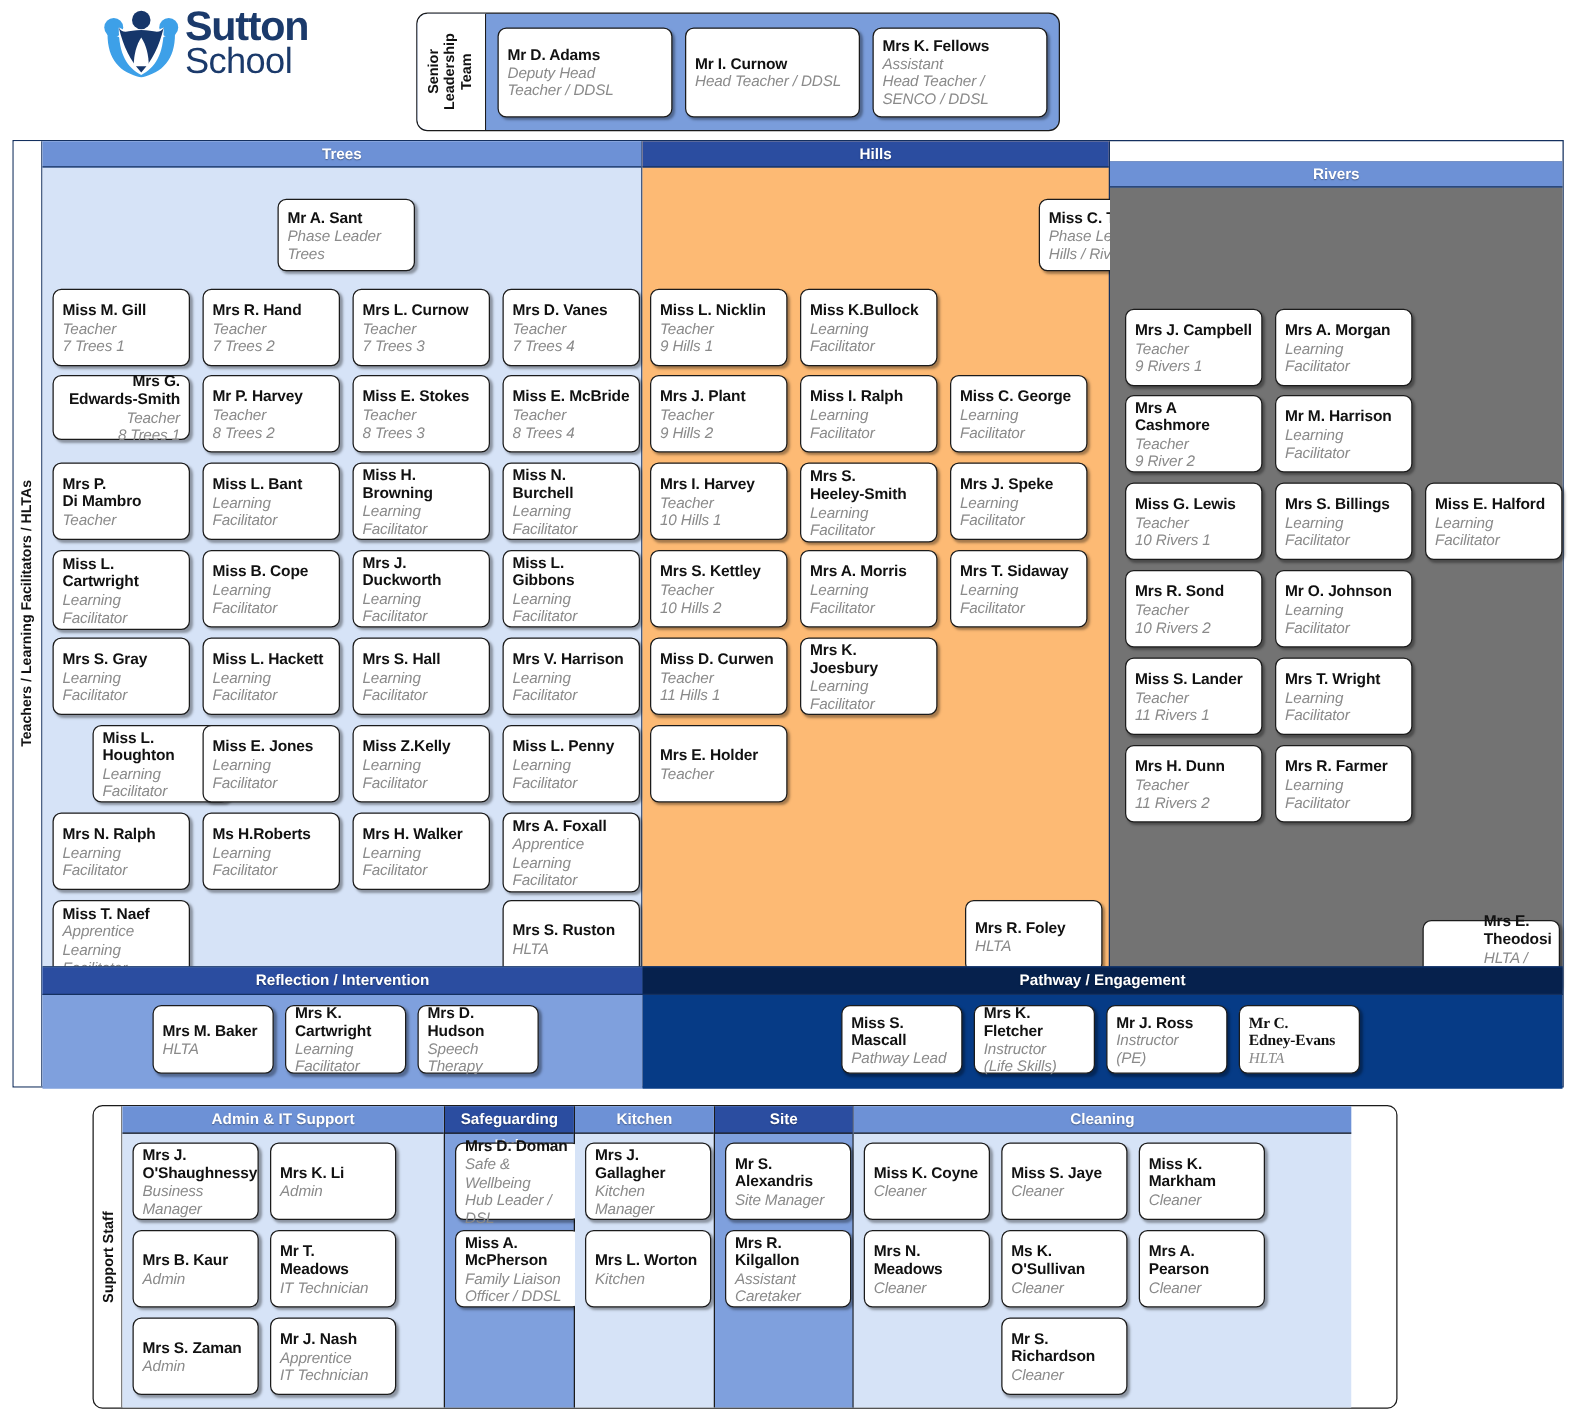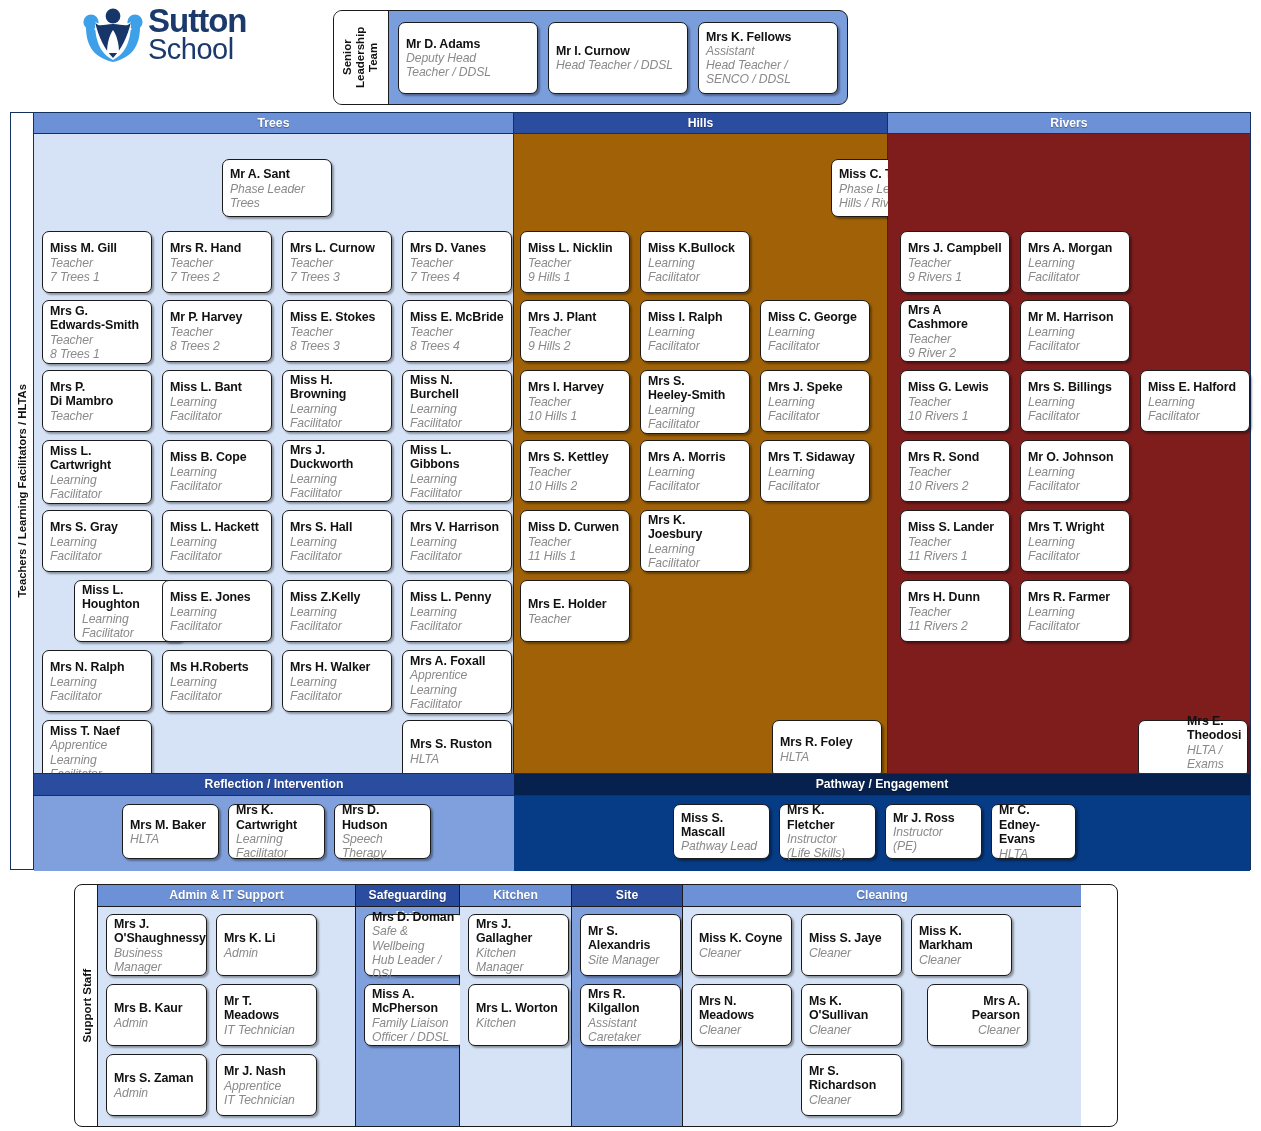--- a/index.html
+++ b/index.html
@@ -71,23 +71,23 @@
   .phase-col{position:absolute;top:0;bottom:0;box-sizing:border-box;}
   .phase-hd{
     height:20px;line-height:20px;text-align:center;color:#fff;
     font-size:12.2px;font-weight:bold;border-bottom:1.5px solid #14305f;
     text-shadow:0 1px 1px rgba(0,0,0,.35);
   }
   .phase-body{position:absolute;left:0;right:0;top:20px;bottom:0;}
 
   #col-trees{left:0;width:480px;background:#d6e3f7;border-right:1.5px solid #14305f;}
   #col-trees .phase-hd{background:#6d91d6;}
-  #col-hills{left:480px;width:374px;background:#a16207;border-right:1.5px solid #14305f;}
+  #col-hills{left:480px;width:374px;background:#fdba74;border-right:1.5px solid #14305f;}
   #col-hills .phase-hd{background:#2b4da0;}
-  #col-rivers{left:854px;right:0;background:#7f1d1d;}
+  #col-rivers{left:854px;right:0;background:#737373;margin-top:16px;}
   #col-rivers .phase-hd{background:#6d91d6;}
 
   
   #band-reflect{
     position:absolute;left:0;top:660px;width:480px;height:98px;
     border-top:1.5px solid #14305f;box-sizing:border-box;background:#7fa0dd;
   }
   #band-pathway{
     position:absolute;left:480px;right:0;top:660px;height:98px;
     border-top:1.5px solid #14305f;box-sizing:border-box;background:#063b86;
@@ -190,21 +190,21 @@
             <div class="rl">Teacher<br>7 Trees 2</div>
           </div>
           <div class="card" style="position: absolute; left: 248px; top: 98px; width: 110px; height: 62px;">
             <div class="nm">Mrs L. Curnow</div>
             <div class="rl">Teacher<br>7 Trees 3</div>
           </div>
           <div class="card" style="position: absolute; left: 368px; top: 98px; width: 110px; height: 62px;">
             <div class="nm">Mrs D. Vanes</div>
             <div class="rl">Teacher<br>7 Trees 4</div>
           </div>
-          <div class="card" style="position: absolute; left: 8px; top: 167px; width: 110px; height: 64px;">
+          <div class="card" style="position: absolute; left: 8px; top: 167px; width: 110px; height: 52px; text-align: right;">
             <div class="nm">Mrs G.<br>Edwards-Smith</div>
             <div class="rl">Teacher<br>8 Trees 1</div>
           </div>
           <div class="card" style="position: absolute; left: 128px; top: 167px; width: 110px; height: 62px;">
             <div class="nm">Mr P. Harvey</div>
             <div class="rl">Teacher<br>8 Trees 2</div>
           </div>
           <div class="card" style="position: absolute; left: 248px; top: 167px; width: 110px; height: 62px;">
             <div class="nm">Miss E. Stokes</div>
             <div class="rl">Teacher<br>8 Trees 3</div>
@@ -462,21 +462,21 @@
             <div class="rl">Pathway Lead</div>
           </div>
           <div class="card" style="position: absolute; left: 265px; top: 8px; width: 97px; height: 55px;">
             <div class="nm">Mrs K. Fletcher</div>
             <div class="rl">Instructor<br>(Life Skills)</div>
           </div>
           <div class="card" style="position: absolute; left: 371px; top: 8px; width: 97px; height: 55px;">
             <div class="nm">Mr J. Ross</div>
             <div class="rl">Instructor<br>(PE)</div>
           </div>
-          <div class="card" style="position: absolute; left: 477px; top: 8px; width: 85px; height: 55px;">
+          <div class="card" style="position: absolute; left: 477px; top: 8px; width: 97px; height: 55px; font-family: Liberation Serif, serif;">
             <div class="nm">Mr C.<br>Edney-Evans</div>
             <div class="rl">HLTA</div>
           </div>
         </div>
     </div>
 
   </div>
 </div>
 
 <div id="support">
@@ -568,21 +568,21 @@
             <div class="rl">Cleaner</div>
           </div>
           <div class="card" style="position: absolute; left: 8px; top: 78px; width: 101px; height: 62px;">
             <div class="nm">Mrs N. Meadows</div>
             <div class="rl">Cleaner</div>
           </div>
           <div class="card" style="position: absolute; left: 118px; top: 78px; width: 101px; height: 62px;">
             <div class="nm">Ms K. O'Sullivan</div>
             <div class="rl">Cleaner</div>
           </div>
-          <div class="card" style="position: absolute; left: 244px; top: 78px; width: 101px; height: 62px; text-align: right;">
+          <div class="card" style="position: absolute; left: 228px; top: 78px; width: 101px; height: 62px;">
             <div class="nm">Mrs A. Pearson</div>
             <div class="rl">Cleaner</div>
           </div>
           <div class="card" style="position: absolute; left: 118px; top: 148px; width: 101px; height: 62px;">
             <div class="nm">Mr S. Richardson</div>
             <div class="rl">Cleaner</div>
           </div>
         </div>
       </div>
     </div>

